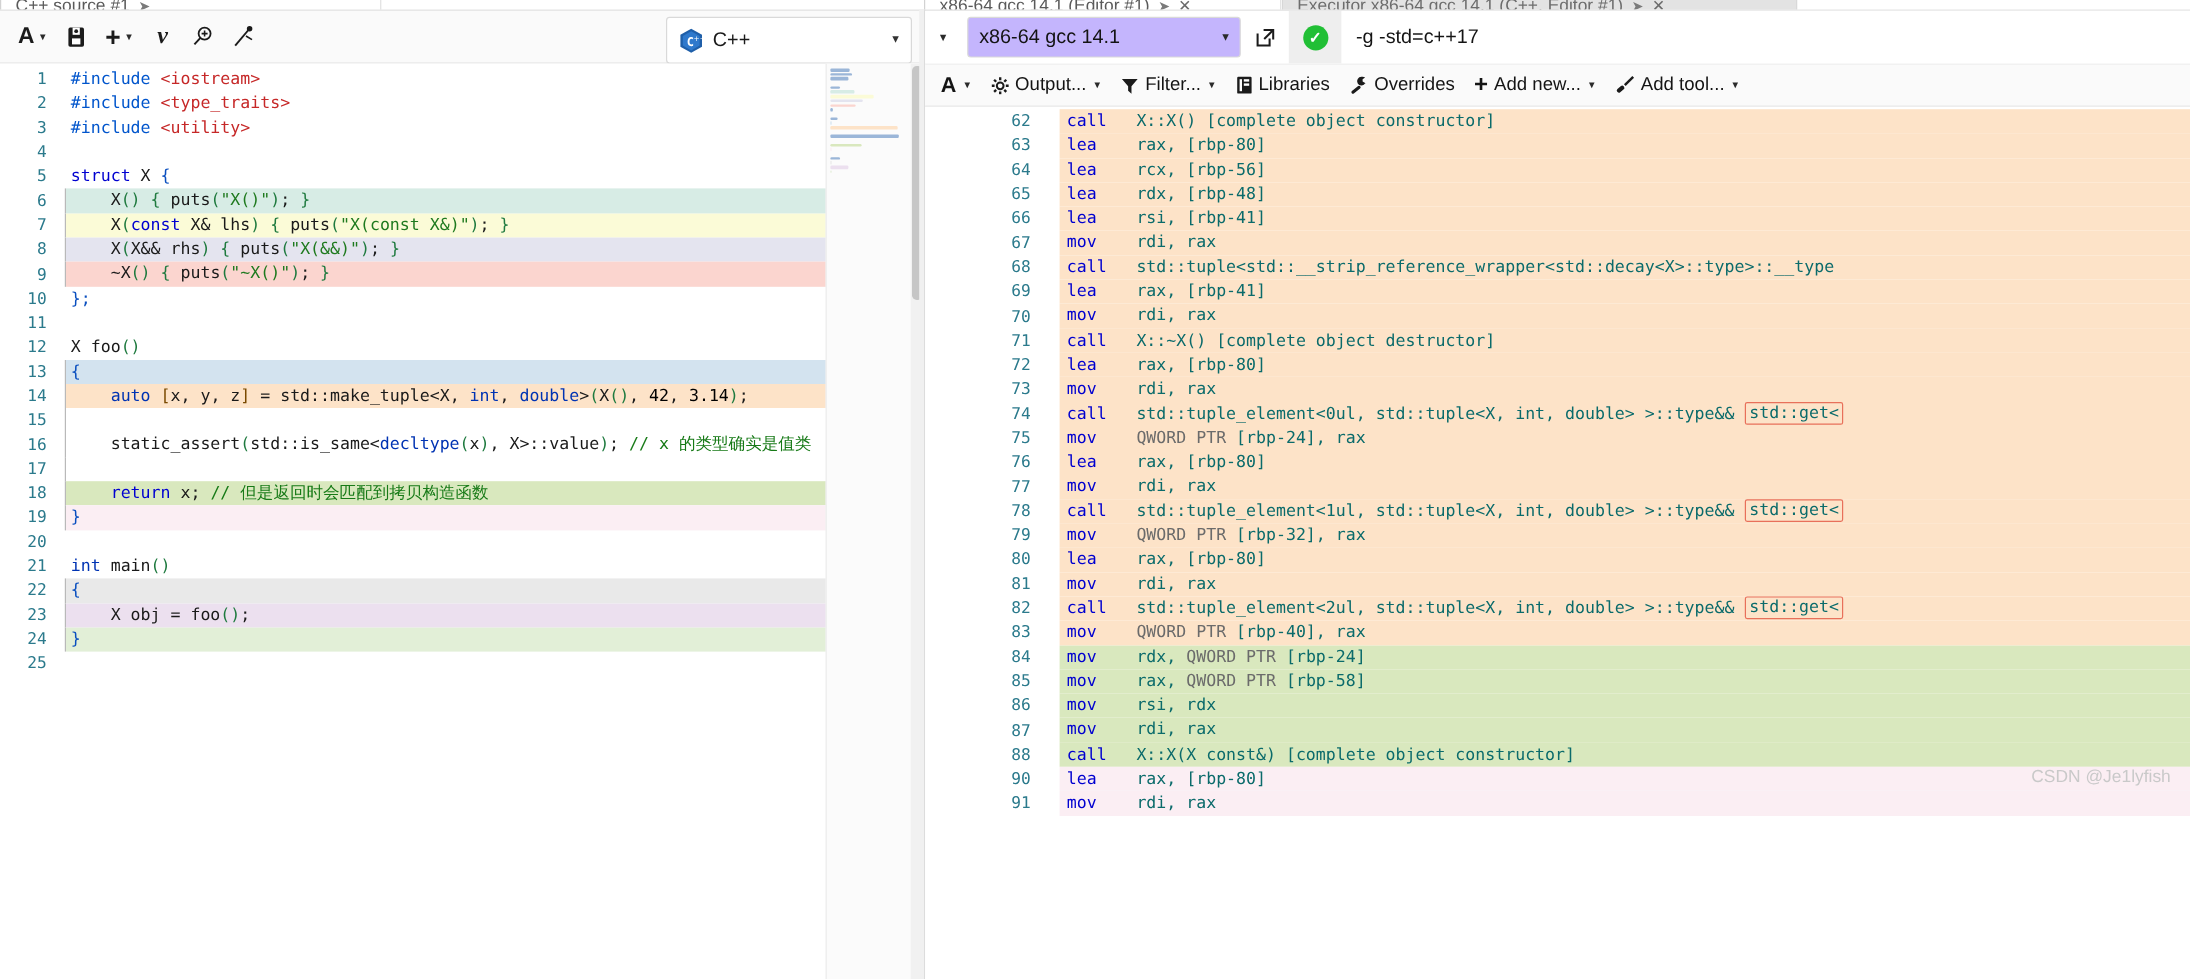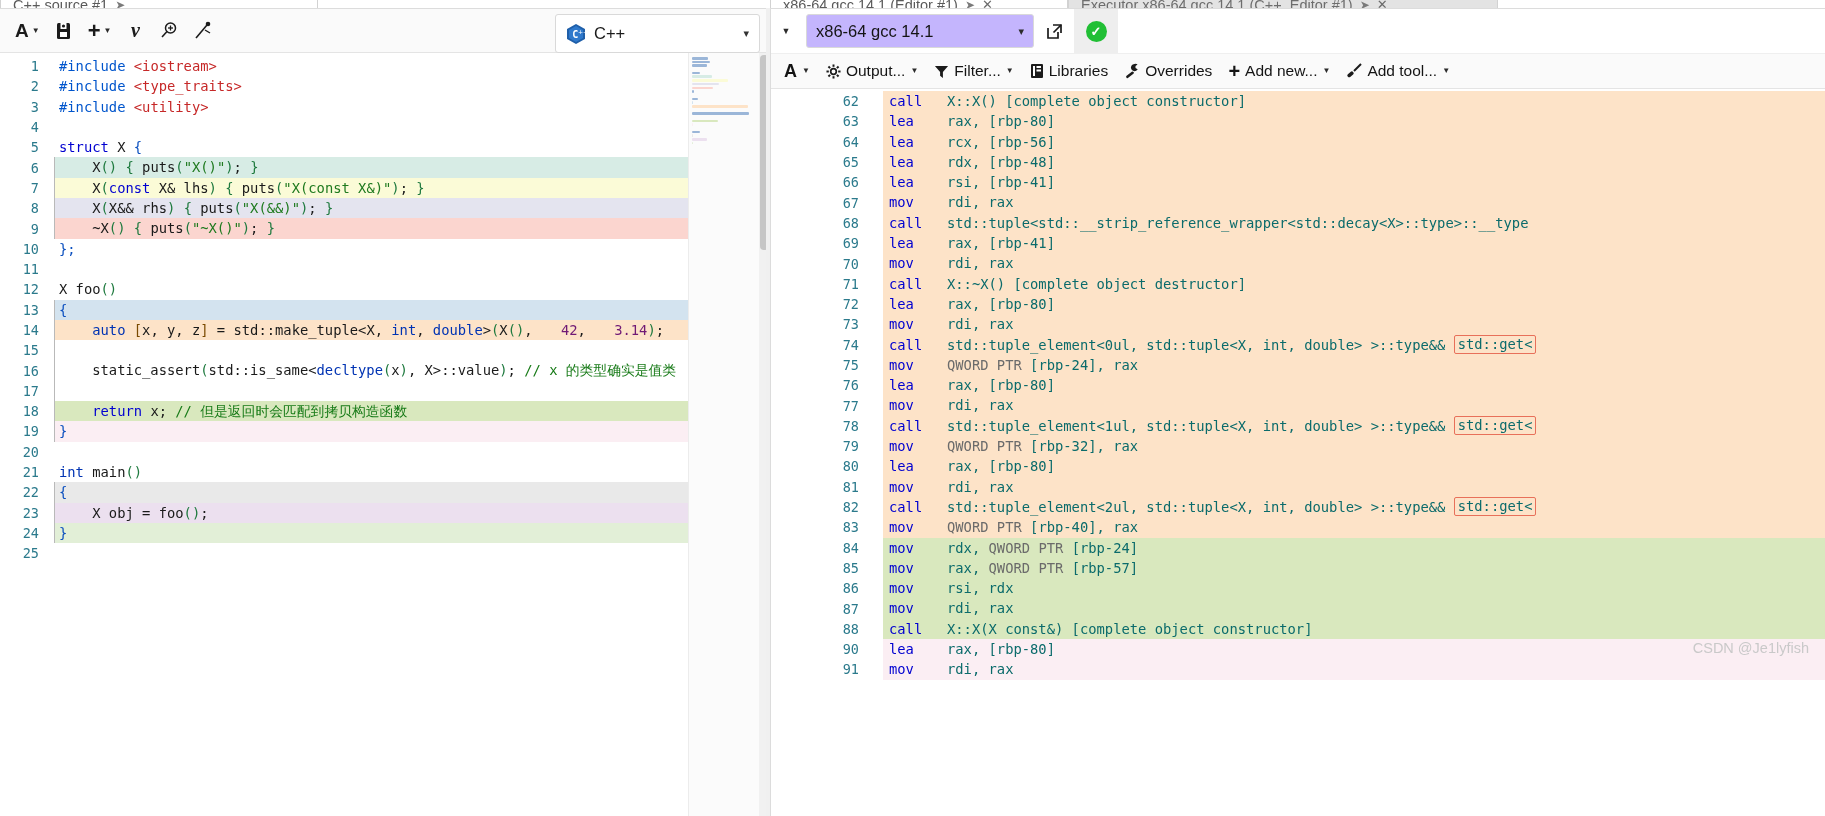--- a/index.html
+++ b/index.html
@@ -86,21 +86,21 @@
   
   .k  { color:#0000d0; }      
   .kd { color:#0033b3; }      
   .pp { color:#0055cc; }      
   .st { color:#c62828; }      
   .s2 { color:#1f7a1f; }      
   .cm { color:#177a17; }      
   .ty { color:#1a1a1a; }      
   .br { color:#1f7a3f; }      
   .bb { color:#0a4fbf; }      
-  .nb { color:#701a75;margin-left:20px; }      
+  .nb { color:#000000; }      
   .pn { color:#7a4a00; }      
 
   
   .minimap {
     position:absolute; right:0; top:44px; width:82px; height:764px;
     background:#fbfbfb; border-left:1px solid #ececec; overflow:hidden;
   }
   .mm-inner { position:absolute; left:3px; top:4px; width:66px; }
   .mm-line { height:2.6px; margin-bottom:1.1px; border-radius:1px; }
   .mm-scroll {
@@ -483,20 +483,21 @@
       <div class="icon-btn">
         <svg width="19" height="19" viewBox="0 0 19 19">
           <path d="M3 6 L3 16 L13 16 L13 10" fill="none" stroke="#1b1b1b" stroke-width="1.7"></path>
           <path d="M8 3 L16 3 L16 11" fill="none" stroke="#1b1b1b" stroke-width="1.7"></path>
           <line x1="16" y1="3" x2="8.5" y2="10.5" stroke="#1b1b1b" stroke-width="1.7"></line>
         </svg>
       </div>
       <div class="status-cell">
         <span class="status-dot">✓</span>
       </div>
+      <input class="opts-input" value="-g -std=c++17" style="">
     </div>
 
     <div class="asm-toolbar">
       <button class="tb2">
         <span style="font-weight:bold;font-size:18px;">A</span>
         <span class="caret">▼</span>
       </button>
       <button class="tb2">
         <svg width="15" height="15" viewBox="0 0 16 16">
           <circle cx="8" cy="8" r="3" fill="none" stroke="#1b1b1b" stroke-width="1.8"></circle>
@@ -689,21 +690,21 @@
           <div class="arow">
             <div class="ahl" style="background: rgb(217, 232, 190);"></div>
             <div class="aln">84</div>
             <div class="amn">mov</div>
             <div class="aop"><span class="reg">rdx, </span><span class="qw">QWORD PTR </span><span class="reg">[rbp-24]</span></div>
           </div>
           <div class="arow">
             <div class="ahl" style="background: rgb(217, 232, 190);"></div>
             <div class="aln">85</div>
             <div class="amn">mov</div>
-            <div class="aop"><span class="reg">rax, </span><span class="qw">QWORD PTR </span><span class="reg">[rbp-57]</span></div>
+            <div class="aop"><span class="reg">rax, </span><span class="qw">QWORD PTR </span><span class="reg">[rbp-58]</span></div>
           </div>
           <div class="arow">
             <div class="ahl" style="background: rgb(217, 232, 190);"></div>
             <div class="aln">86</div>
             <div class="amn">mov</div>
             <div class="aop"><span class="reg">rsi, rdx</span></div>
           </div>
           <div class="arow">
             <div class="ahl" style="background: rgb(217, 232, 190);"></div>
             <div class="aln">87</div>

